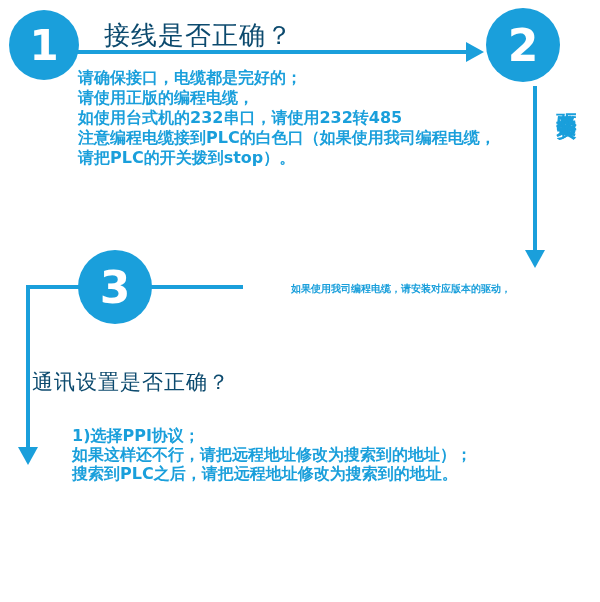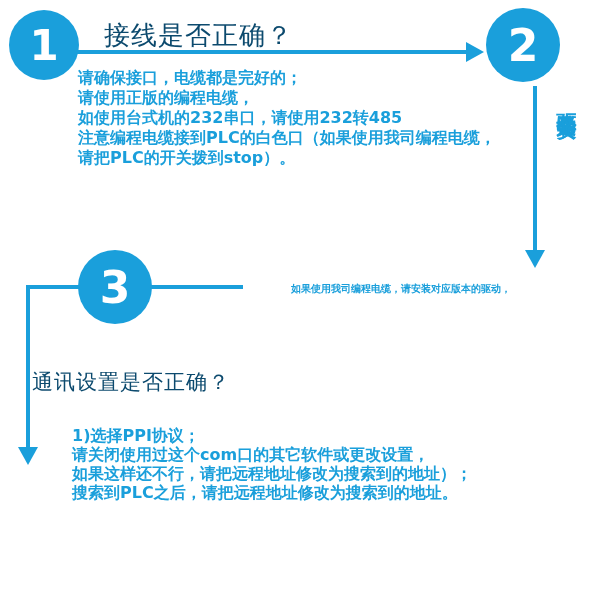--- a/index.html
+++ b/index.html
@@ -77,18 +77,17 @@
   <div class="circle c3">
     <span>3</span>
   </div>
   <div class="hline l3r"></div>
   <div class="hline l3lh"></div>
   <div class="vline l3lv"></div>
   <div class="arrow-down a3"></div>
   <div class="title t3">通讯设置是否正确？</div>
   <div class="textblock b3">
     <div>1)选择PPI协议；</div>
-    <div>请关闭使用过这个com口的其它软件或更改设置，</div>
     <div>如果这样还不行，请把远程地址修改为搜索到的地址）；</div>
     <div>搜索到PLC之后，请把远程地址修改为搜索到的地址。</div>
   </div>
 
 </div>
 
 </body></html>

